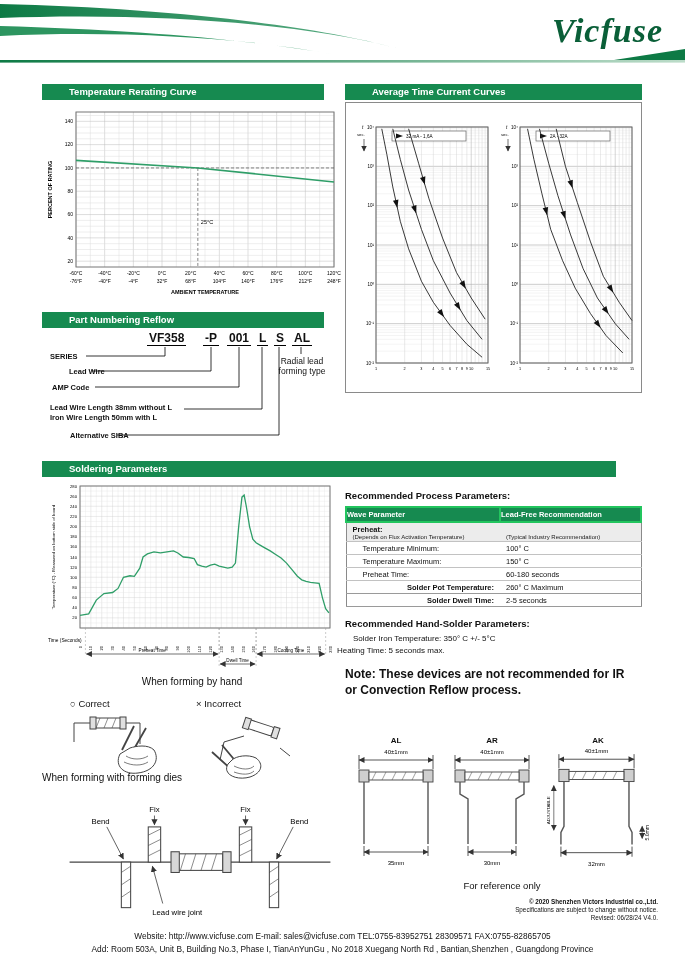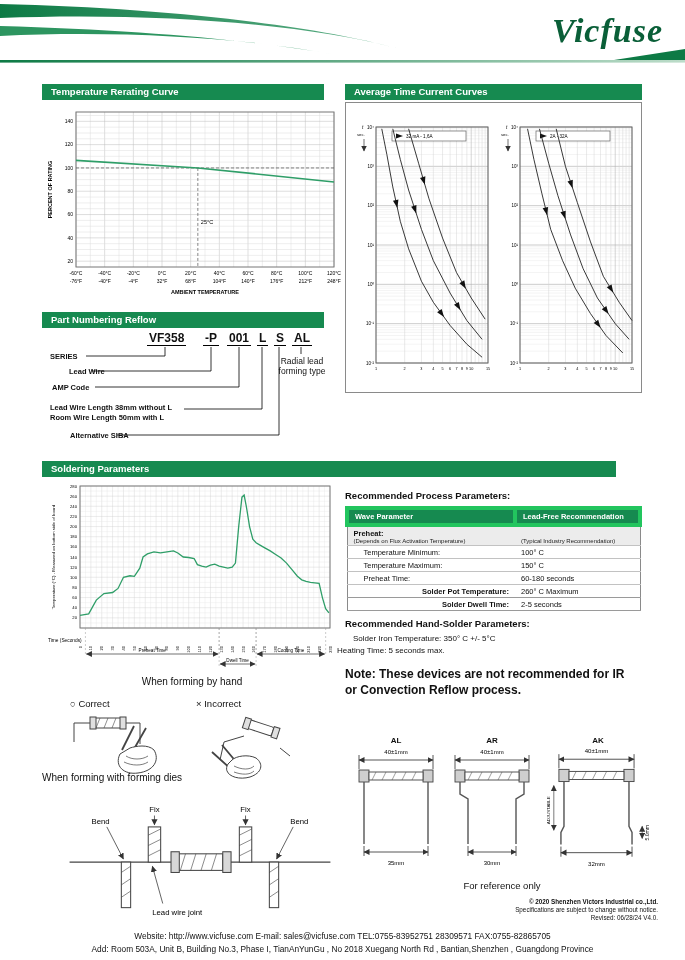--- a/index.html
+++ b/index.html
@@ -1,30 +1,30 @@
 <!DOCTYPE html>
 <html><head>
 <meta charset="utf-8">
 <style>
   html,body{margin:0;padding:0;background:#888;}
   .page{position:relative;width:685px;height:960px;background:#fff;overflow:hidden;
         font-family:"Liberation Sans",sans-serif;color:#111;}
   .abs{position:absolute;}
   .bar{position:absolute;background:#168a50;color:#fff;font-weight:bold;font-size:9.5px;
-       height:16px;line-height:16px;padding-left:9px;box-sizing:border-box;}
+       height:16px;line-height:16px;padding-left:27px;box-sizing:border-box;}
   .logo{position:absolute;top:12px;right:22px;font-family:"Liberation Serif",serif;
         font-style:italic;font-weight:bold;font-size:34px;color:#0a5f38;letter-spacing:1px;}
   .pn-part{position:absolute;font-size:12px;font-weight:bold;border-bottom:1.5px solid #000;padding:0 2px;}
   .pn-label{position:absolute;font-size:7.5px;font-weight:bold;white-space:nowrap;}
   .h-small{position:absolute;font-size:9.5px;font-weight:bold;}
   .txt8{position:absolute;font-size:8px;}
   table.proc{position:absolute;left:345px;top:506px;width:297px;border-collapse:collapse;
              border:1px solid #8a8a8a;font-size:7.5px;table-layout:fixed;}
   table.proc th{background:#168a50;color:#fff;text-align:left;font-size:7.5px;
-                padding:2px 6px;border:4px solid #22c55e;}
+                padding:2px 0;border:2px solid #22c55e;}
   table.proc td{padding:1.5px 6px;border-bottom:1px solid #c2c2c2;vertical-align:top;}
   table.proc tr.group td{background:#ececec;}
   table.proc tr.indent td:first-child{padding-left:16px;}
   table.proc tr.boldrow td:first-child{font-weight:bold;text-align:right;}
   table.proc tr.boldrow td{border-bottom:1px solid #9a9a9a;}
   .sub{font-size:6px;color:#222;}
   .b{font-weight:bold;}
   .footer-line{position:absolute;left:0;width:100%;text-align:center;font-size:8.3px;}
   .copyright{position:absolute;left:420px;top:898px;width:238px;text-align:right;
              font-size:6.3px;line-height:1.3;}
@@ -390,21 +390,21 @@
       <polyline points="53,40 197,40 197,0"></polyline>
       <polyline points="142,62 220,62 220,0"></polyline>
       <polyline points="75,88 237,88 237,0"></polyline>
       <polyline points="259,0 259,7"></polyline>
     </g>
   </svg>
   <div class="pn-label" style="left:50px;top:352px;">SERIES</div>
   <div class="pn-label" style="left:54px;top:367px;padding-left:15px;">Lead Wire</div>
   <div class="pn-label" style="left:52px;top:383px;">AMP Code</div>
   <div class="pn-label" style="left:50px;top:403px;">Lead Wire Length 38mm without L</div>
-  <div class="pn-label" style="left:50px;top:413px;">Room Wire Length 50mm with L</div>
+  <div class="pn-label" style="left:50px;top:413px;">Iron Wire Length 50mm with L</div>
   <div class="pn-label" style="left:70px;top:431px;">Alternative SIBA</div>
   <div class="abs" style="left:276px;top:356px;width:52px;text-align:center;font-size:8.5px;line-height:1.2;">Radial lead forming type</div>
 
   
   <svg id="chart-solder" class="abs" style="left:48px;top:478px;" width="295" height="200">
       <line x1="32" y1="8" x2="32" y2="150" stroke="#cfcfcf" stroke-width="0.4"></line>
       <line x1="37.434782608695656" y1="8" x2="37.434782608695656" y2="150" stroke="#e6e6e6" stroke-width="0.4"></line>
       <line x1="42.869565217391305" y1="8" x2="42.869565217391305" y2="150" stroke="#cfcfcf" stroke-width="0.4"></line>
       <line x1="48.30434782608695" y1="8" x2="48.30434782608695" y2="150" stroke="#e6e6e6" stroke-width="0.4"></line>
       <line x1="53.73913043478261" y1="8" x2="53.73913043478261" y2="150" stroke="#cfcfcf" stroke-width="0.4"></line>

